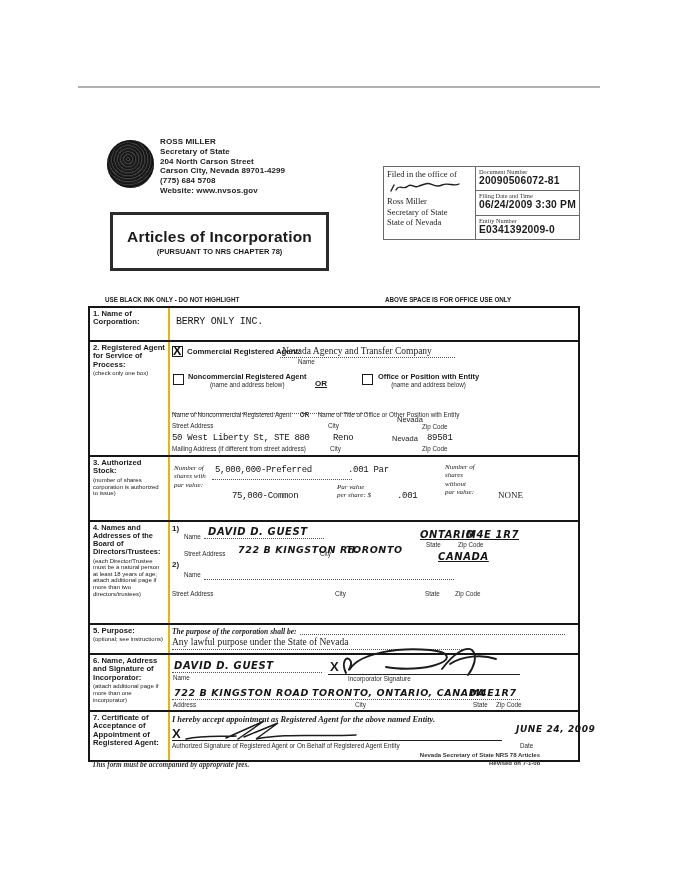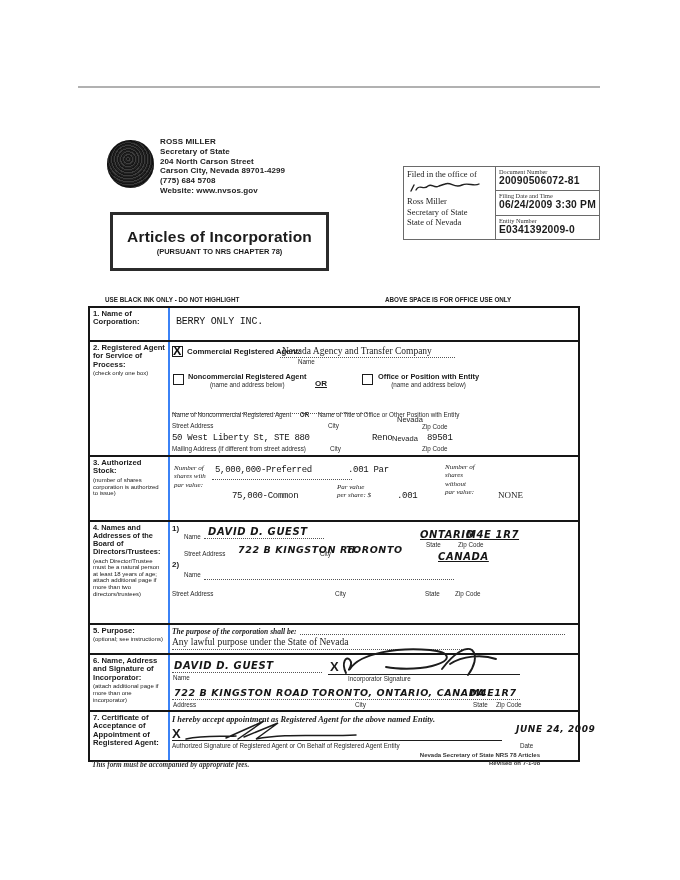--- a/index.html
+++ b/index.html
@@ -6,34 +6,34 @@
   .page{position:relative;width:680px;height:880px;background:#fff;font-family:"Liberation Sans",sans-serif;color:#1b1b1b;overflow:hidden;}
   .abs{position:absolute;}
   .toprule{position:absolute;left:78px;top:86px;width:522px;height:2px;background:#b1b1b1;}
   .seal{position:absolute;left:107px;top:140px;width:47px;height:48px;border-radius:50%;
         background:repeating-radial-gradient(circle at 45% 40%, #161616 0 1px, #3d3d3d 1px 2px, #222 2px 3px);
         box-shadow:inset 0 0 4px #000;}
   .agency{position:absolute;left:160px;top:137px;font-size:8px;font-weight:bold;line-height:9.8px;letter-spacing:.1px;color:#222;}
   .titlebox{position:absolute;left:110px;top:212px;width:219px;height:59px;border:3px solid #2b2b2b;text-align:center;box-sizing:border-box;}
   .titlebox .t1{font-size:15.5px;font-weight:bold;margin-top:13px;letter-spacing:.2px;}
   .titlebox .t2{font-size:7.5px;font-weight:bold;margin-top:1px;text-align:center;}
-  .filingbox{position:absolute;left:383px;top:166px;width:195px;height:72px;border:1.5px solid #6a6a6a;display:flex;box-sizing:content-box;background:#fff;margin-left:20px;}
+  .filingbox{position:absolute;left:383px;top:166px;width:195px;height:72px;border:1.5px solid #6a6a6a;display:flex;box-sizing:content-box;background:#fff;}
   .fb-left{width:85px;border-right:1.5px solid #6a6a6a;font-family:"Liberation Serif",serif;font-size:8.5px;line-height:10px;padding:2px 3px;position:relative;}
   .fb-sig{position:absolute;left:4px;top:11px;}
   .fb-officer{position:absolute;left:3px;top:29px;line-height:10.5px;}
   .fb-right{flex:1;display:flex;flex-direction:column;}
   .fb-cell{flex:1;border-bottom:1.5px solid #6a6a6a;padding:1px 3px 0 3px;overflow:hidden;}
   .fb-cell:last-child{border-bottom:none;}
   .fb-lbl{font-family:"Liberation Serif",serif;font-size:6.3px;color:#333;line-height:7px;}
   .fb-val{font-size:10.3px;font-weight:bold;line-height:11px;letter-spacing:.2px;white-space:nowrap;}
   .notice{position:absolute;top:296px;font-size:6.3px;font-weight:bold;color:#222;}
   .ftable{position:absolute;left:88px;top:306px;width:492px;border:2px solid #161616;background:#fff;box-sizing:border-box;}
   .frow{display:flex;border-bottom:2px solid #161616;box-sizing:border-box;}
   .frow:last-child{border-bottom:none;}
-  .lc{width:80px;min-width:80px;border-right:2px solid #3b82f6;padding:2px 3px;box-sizing:border-box;overflow:hidden;}
+  .lc{width:80px;min-width:80px;border-right:2px solid #eab308;padding:2px 3px;box-sizing:border-box;overflow:hidden;}
   .lc .h{font-size:7.7px;font-weight:bold;line-height:1.1;}
   .lc .n{font-size:6px;line-height:1.1;margin-top:1px;}
   .rc{flex:1;position:relative;}
   .lbl{font-size:6.3px;color:#2a2a2a;line-height:1;white-space:nowrap;}
   .blbl{font-size:7.4px;font-weight:bold;line-height:1.1;white-space:nowrap;}
   .typed{font-family:"Liberation Mono",monospace;font-size:9px;letter-spacing:-.3px;white-space:nowrap;color:#141414;}
   .typed10{font-family:"Liberation Mono",monospace;font-size:10px;letter-spacing:-.2px;white-space:nowrap;color:#141414;}
   .hw{font-family:"DejaVu Sans",sans-serif;font-style:italic;font-weight:bold;font-size:9.5px;letter-spacing:.6px;white-space:nowrap;color:#161616;}
   .hw-s{font-size:10px;text-decoration:underline;}
   .ser{font-family:"Liberation Serif",serif;white-space:nowrap;}
@@ -144,21 +144,21 @@
           <span class="lbl">Name of Title of Office or Other Position with Entity</span>
         </span>
         <span class="dot" style="left:2px;top:71px;width:195px;"></span>
 
         <span class="abs" style="left:227px;top:73px;font-size:7.5px;">Nevada</span>
         <span class="abs lbl" style="left:2px;top:81px;">Street Address</span>
         <span class="abs lbl" style="left:158px;top:81px;">City</span>
         <span class="abs lbl" style="left:252px;top:82px;">Zip Code</span>
 
         <span class="abs typed" style="left:2px;top:91px;">50 West Liberty St, STE 880</span>
-        <span class="abs typed" style="left:163px;top:91px;margin-left:39px;">Reno</span>
+        <span class="abs typed" style="left:163px;top:91px;">Reno</span>
         <span class="abs" style="left:222px;top:92px;font-size:7.5px;">Nevada</span>
         <span class="abs typed" style="left:257px;top:91px;">89501</span>
 
         <span class="abs lbl" style="left:2px;top:104px;">Mailing Address (if different from street address)</span>
         <span class="abs lbl" style="left:160px;top:104px;">City</span>
         <span class="abs lbl" style="left:252px;top:104px;">Zip Code</span>
       </div>
     </div>
 
     <div class="frow" style="height:65px;">

